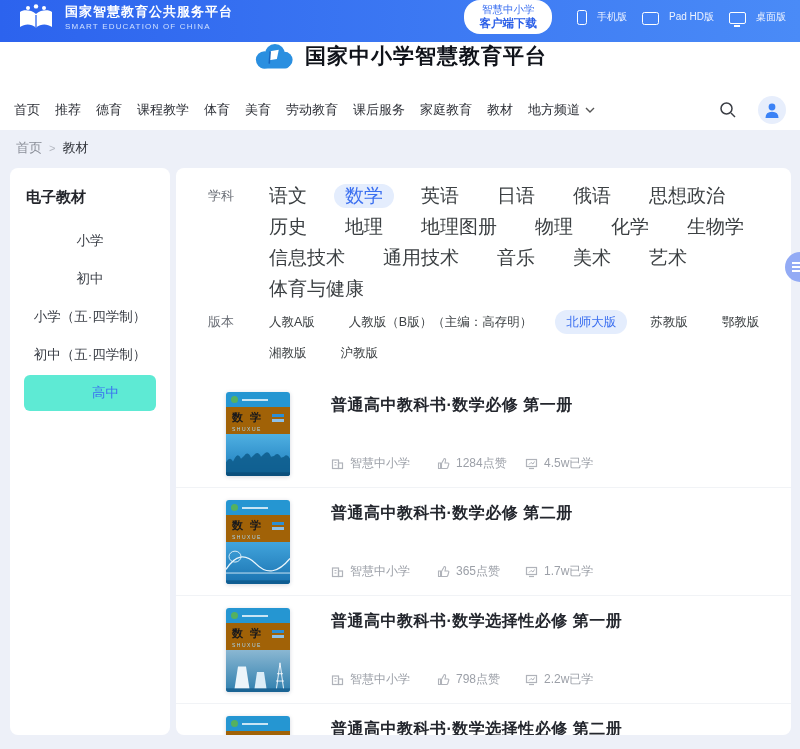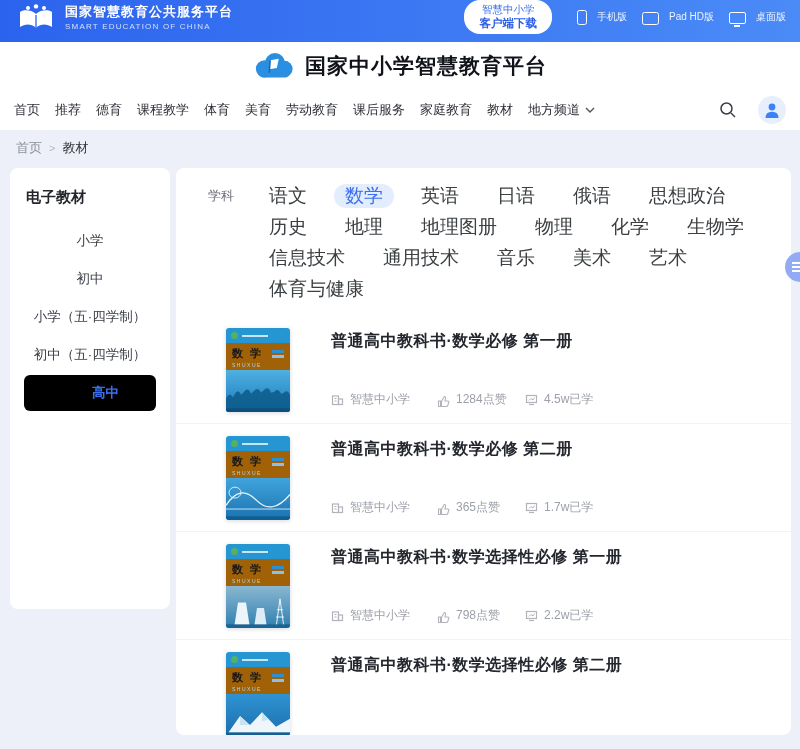--- a/index.html
+++ b/index.html
@@ -20,46 +20,46 @@
   .download-pill .l2 { display:block; color:#2b5fe8; font-size:11.5px; font-weight:bold; }
   .platform { display:flex; flex-direction:row; align-items:center; gap:10px;
     color:#eef3ff; font-size:10px; cursor:pointer; }
   .pi { display:block; }
   .pi-phone { width:10px; height:15px; border:1.5px solid #fff; border-radius:2.5px; }
   .pi-pad { width:17px; height:13px; border:1.5px solid #fff; border-radius:2.5px; margin-top:2px; }
   .pi-desktop { width:17px; height:12px; border:1.5px solid #fff; border-radius:2px; position:relative; margin-top:2px; }
   .pi-desktop::after { content:""; position:absolute; left:4px; bottom:-3.5px; width:6px; height:2px; background:#fff; }
 
   
-  .site-header { height:48px; background:#fff; display:flex; align-items:center; justify-content:center; gap:10px; }
+  .site-header { height:48px; background:#fff; display:flex; align-items:flex-start; justify-content:center; gap:10px; }
   .site-logo { width:42px; height:30px; }
   .site-title { font-size:21px; font-weight:bold; color:#10131a; letter-spacing:1px; }
 
   
   .nav { height:40px; background:#fff; display:flex; align-items:center; padding:0 14px; }
   .nav-item { font-size:13px; color:#2e3138; margin-right:15px; cursor:pointer; white-space:nowrap; }
   .nav-caret { margin-left:-10px; margin-right:0; display:flex; align-items:center; cursor:pointer; }
   .nav-spacer { flex:1; }
   .nav-search { width:20px; height:20px; cursor:pointer; margin-right:20px; }
   .avatar { width:28px; height:28px; border-radius:50%; background:#e7eefc; display:flex;
     align-items:center; justify-content:center; cursor:pointer; overflow:hidden; }
 
   
   .breadcrumb { height:36px; display:flex; align-items:center; padding:0 16px; font-size:13px; gap:7px; }
   .bc-home { color:#8b8f99; cursor:pointer; }
   .bc-sep { color:#b3b7c0; font-size:11px; }
   .bc-cur { color:#33363d; }
 
   
   .main { display:flex; align-items:flex-start; gap:6px; padding:2px 9px 0 10px; }
-  .sidebar { width:160px; height:441px; background:#fff; border-radius:8px; padding:20px 0; flex:0 0 auto; }
+  .sidebar { width:160px; height:567px; background:#fff; border-radius:8px; padding:20px 0; flex:0 0 auto; }
   .side-title { font-size:15px; font-weight:bold; color:#24262c; padding-left:16px; margin-bottom:16px; }
   .side-item { width:132px; margin:2px auto; height:36px; line-height:36px; text-align:center;
     font-size:13.5px; color:#3a3e46; border-radius:6px; cursor:pointer; white-space:nowrap; }
-  .side-item.active { color:#3b6ff0; font-weight:bold; background:#000000;padding-left:31px; }
+  .side-item.active { color:#3b6ff0; font-weight:normal; background:#5eead4;padding-left:31px; }
 
   .content { flex:1; height:567px; background:#fff; border-radius:8px; overflow:hidden; }
 
   
   .filters { padding:16px 12px 6px 32px; }
   .filter-row { display:flex; margin-bottom:9px; }
   .filter-label { width:32px; flex:0 0 auto; font-size:13px; color:#6a6e76; line-height:24px; margin-right:18px; }
   .filter-items { display:flex; flex-wrap:wrap; column-gap:16px; row-gap:7px; }
   .f-item { font-size:19px; color:#3c4043; line-height:16px; padding:4px 11px; border-radius:14px;
     cursor:pointer; white-space:nowrap; }
@@ -82,21 +82,21 @@
   .cover-sub { font-size:5px; color:#a7d3ec; letter-spacing:1.5px; margin-top:1px; }
   .cover-art { flex:1; position:relative; }
   .cover-art svg { position:absolute; inset:0; width:100%; height:100%; }
 
   .book-info { display:flex; flex-direction:column; justify-content:space-between; padding:3px 0 4px; flex:1; }
   .book-title { font-size:16px; font-weight:bold; color:#23262d; letter-spacing:.5px; }
   .book-meta { display:flex; align-items:center; }
   .meta { display:flex; align-items:center; gap:6px; font-size:12px; color:#9ca0a8; font-style:normal; }
   .meta em { font-style:normal; }
   .meta.publisher { width:106px; }
-  .meta.likes { width:88px;align-items:flex-end; }
+  .meta.likes { width:88px; }
   .micon { flex:0 0 auto; display:block; }
 
   
   .float-widget { position:absolute; right:-15px; top:252px; width:30px; height:30px; border-radius:50%;
     background:#93abf5; cursor:pointer; }
   .float-widget::before { content:""; position:absolute; left:7px; top:10px; width:13px; height:2px;
     background:#fff; box-shadow:0 4px 0 #fff, 0 8px 0 #fff; }
 </style>
 </head>
 <body>
@@ -213,20 +213,32 @@
           <span class="f-item">化学</span>
           <span class="f-item">生物学</span>
           <span class="f-item">信息技术</span>
           <span class="f-item">通用技术</span>
           <span class="f-item">音乐</span>
           <span class="f-item">美术</span>
           <span class="f-item">艺术</span>
           <span class="f-item">体育与健康</span>
         </div>
       </div>
+      <div class="filter-row versions">
+        <span class="filter-label">版本</span>
+        <div class="filter-items">
+          <span class="f-item">人教A版</span>
+          <span class="f-item">人教版（B版）（主编：高存明）</span>
+          <span class="f-item selected">北师大版</span>
+          <span class="f-item">苏教版</span>
+          <span class="f-item">鄂教版</span>
+          <span class="f-item">湘教版</span>
+          <span class="f-item">沪教版</span>
+        </div>
+      </div>
     </div>
 
     <div class="book-list">
 
       <article class="book-row">
         <div class="cover">
           <div class="cover-top">
             <span class="cover-dot"></span>
             <span class="cover-lines"></span>
           </div>

